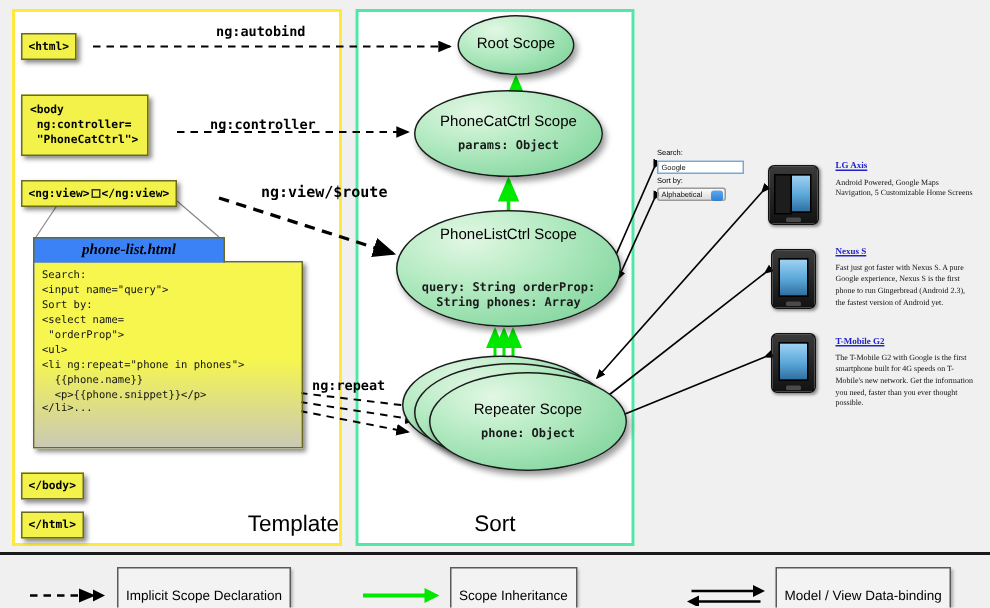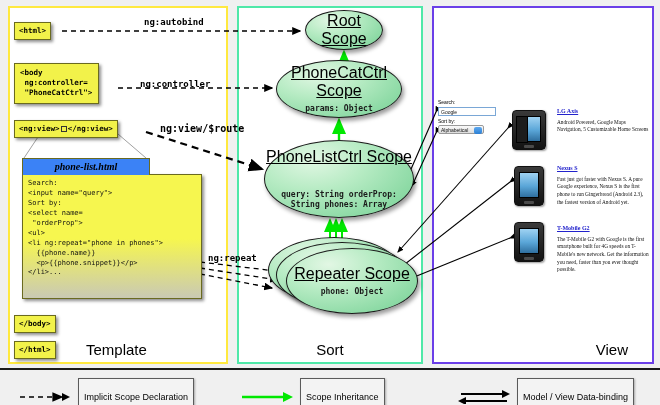--- a/index.html
+++ b/index.html
@@ -14,21 +14,21 @@
 
   
   .panel { position: absolute; background: #fff; border-width: 2px; border-style: solid; }
   #panel-template { left: 8px;   top: 6px; width: 220px; height: 358px; border-color: #ffe93f; }
   #panel-model    { left: 237px; top: 6px; width: 186px; height: 358px; border-color: #4fe8a8; }
   #panel-view     { left: 432px; top: 6px; width: 222px; height: 358px; border-color: #6b3fe8; }
   .panel-label {
     position: absolute; bottom: 4px; left: 0; right: 0;
     text-align: center; font-size: 15px; color: #000;
   }
-  #panel-template .panel-label { text-align: left; padding-left: 76px; }
+  #panel-template .panel-label { text-align: right; padding-left: 76px; }
   #panel-view .panel-label { text-align: right; padding-right: 24px; }
 
   
   #wires { position: absolute; left: 0; top: 0; width: 660px; height: 405px; pointer-events: none; }
 
   
   .ybox {
     position: absolute;
     background: #f2f24a;
     border: 1px solid #6a6a20;
@@ -79,21 +79,21 @@
     position: absolute;
     border: 1.5px solid #1a1a1a;
     border-radius: 50%;
     background: radial-gradient(ellipse at 32% 24%, #e2f7e4 0%, #b6ebc3 38%, #72cf92 100%);
     box-shadow: 2px 3px 4px rgba(0,0,0,.4);
     text-align: center;
     color: #000;
     display: flex; flex-direction: column;
     align-items: center; justify-content: center;
   }
-  .scope .s-title { font-size: 16px; line-height: 1.15; text-decoration: underline; }
+  .scope .s-title { font-size: 10px; line-height: 1.15; }
   .scope .s-props {
     font-family: "DejaVu Sans Mono", monospace;
     font-size: 8px; font-weight: bold; line-height: 1.25;
     margin-top: 4px; color: #1b1b1b;
   }
   #scope-root     { left: 305px; top: 10px;  width: 78px;  height: 40px; }
   #scope-catctrl  { left: 276px; top: 60px;  width: 126px; height: 58px; }
   #scope-listctrl { left: 264px; top: 140px; width: 150px; height: 78px; gap: 20px; }
   #scope-rep3     { left: 268px; top: 237px; width: 132px; height: 66px; }
   #scope-rep2     { left: 276px; top: 242px; width: 132px; height: 66px; }
@@ -102,21 +102,21 @@
 
   
   .wirelabel {
     position: absolute;
     font-family: "DejaVu Sans Mono", monospace;
     font-weight: bold; font-size: 9px; color: #000;
     white-space: nowrap;
   }
   #lbl-autobind   { left: 144px; top: 17px; }
   #lbl-controller { left: 140px; top: 79px; }
-  #lbl-ngview     { left: 160px; top: 123px; font-size: 10px; text-align: center; }
+  #lbl-ngview     { left: 174px; top: 123px; font-size: 10px; text-align: center; }
   #lbl-ngrepeat   { left: 208px; top: 253px; }
 
   
   #mock-form { position: absolute; left: 438px; top: 99px; width: 60px; }
   .mock-lbl { font-size: 5px; color: #000; line-height: 1.5; }
   #mock-search-input {
     width: 58px; height: 9px; background: #fff;
     border: 1px solid #7aa7d6; font-size: 5px; color: #111;
     line-height: 8px; padding: 0 2px; margin-bottom: 2px;
   }
@@ -195,23 +195,20 @@
 </head>
 <body>
 
 <div id="root">
 
   <div class="panel" id="panel-template">
     <div class="panel-label">Template</div>
   </div>
   <div class="panel" id="panel-model">
     <div class="panel-label">Sort</div>
-  </div>
-  <div class="panel" id="panel-view">
-    <div class="panel-label">View</div>
   </div>
 
   <svg id="wires">
     <defs>
       <marker id="ahBlack" markerWidth="7" markerHeight="7" refX="6" refY="3" orient="auto">
         <path d="M0,0 L7,3 L0,6 z" fill="#000"></path>
       </marker>
       <marker id="ahGreen" markerWidth="7" markerHeight="7" refX="6" refY="3" orient="auto">
         <path d="M0,0 L7,3 L0,6 z" fill="#00e800"></path>
       </marker>

